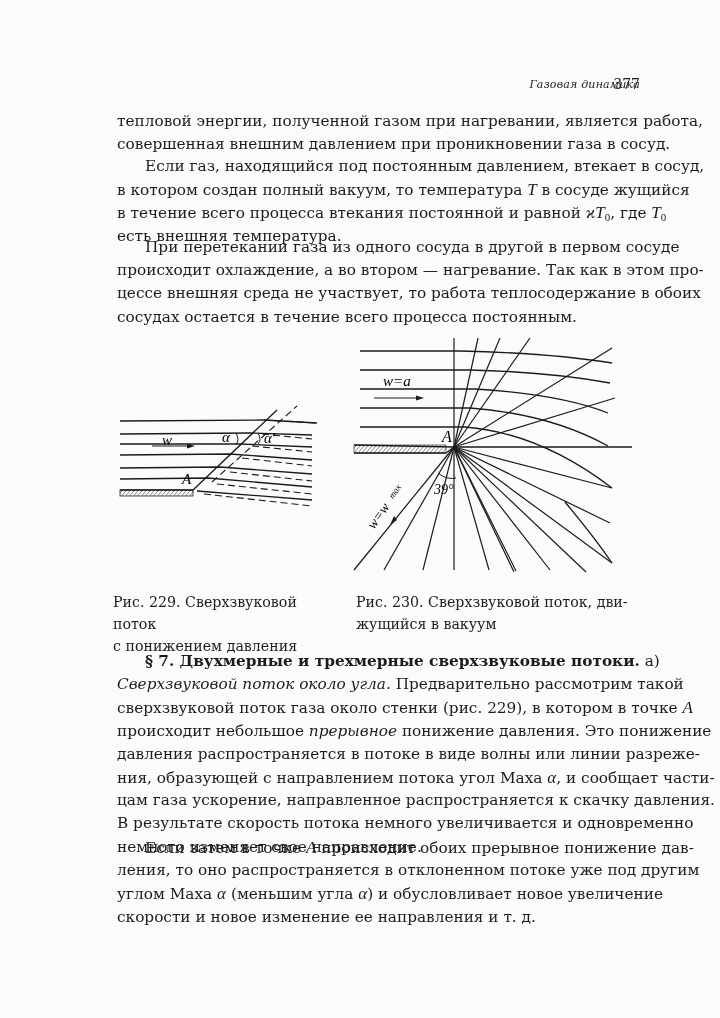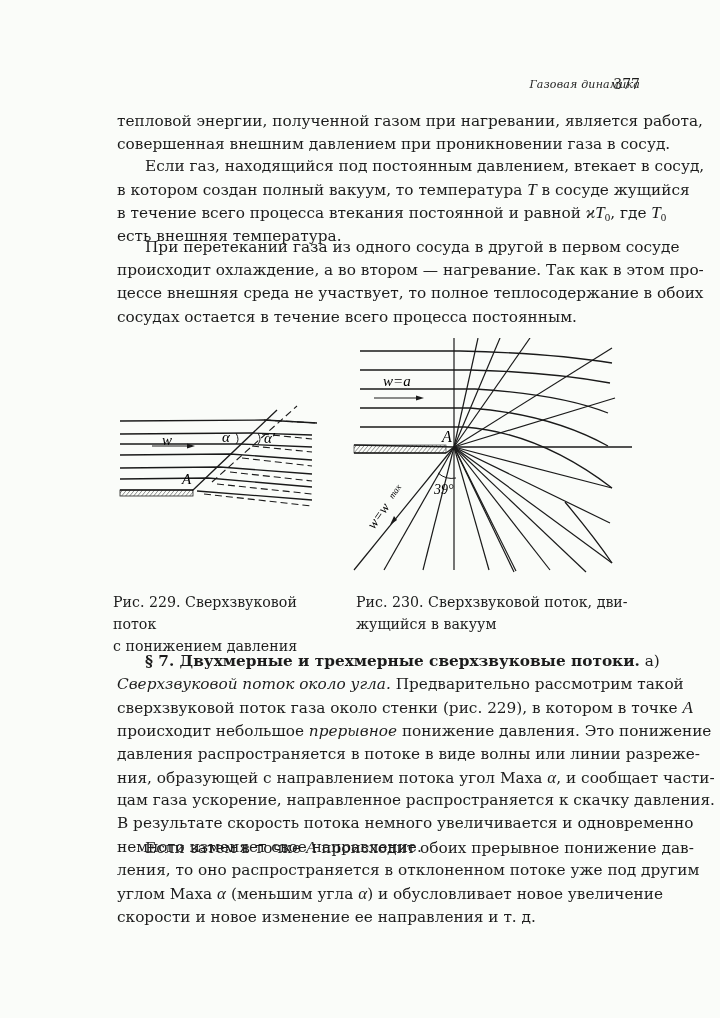--- a/index.html
+++ b/index.html
@@ -68,21 +68,21 @@
   <div class="text-block block2">
     <span class="line indent">Если газ, находящийся под постоянным давлением, втекает в сосуд,</span>
     <span class="line"><span>в котором создан полный вакуум, то температура</span> <span class="math">T</span> <span>в сосуде жущийся</span></span>
     <span class="line"><span>в течение всего процесса втекания постоянной и равной</span> <span class="math"><span>ϰT</span><sub>0</sub></span><span>, где</span> <span class="math"><span>T</span><sub>0</sub></span></span>
     <span class="line last">есть внешняя температура.</span>
   </div>
 
   <div class="text-block block3">
     <span class="line indent">При перетекании газа из одного сосуда в другой в первом сосуде</span>
     <span class="line">происходит охлаждение, а во втором — нагревание. Так как в этом про-</span>
-    <span class="line">цессе внешняя среда не участвует, то полное теплосодержание в обоих</span>
+    <span class="line">цессе внешняя среда не участвует, то работа теплосодержание в обоих</span>
     <span class="line last">сосудах остается в течение всего процесса постоянным.</span>
   </div>
 
   <div class="figure fig229">
     <svg width="232" height="110" viewBox="0 0 232 110">
       <defs>
         <pattern id="hatch" width="4" height="6" patternUnits="userSpaceOnUse" patternTransform="skewX(-40)">
           <line x1="0" y1="0" x2="0" y2="6" stroke="#222" stroke-width="1"></line>
         </pattern>
       </defs>

